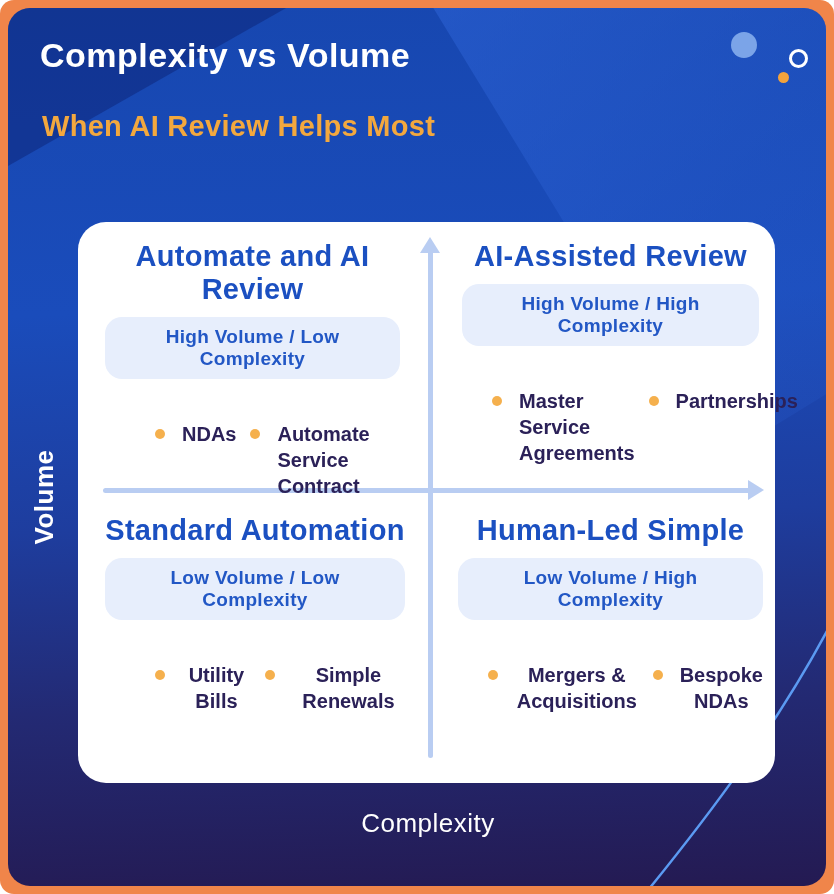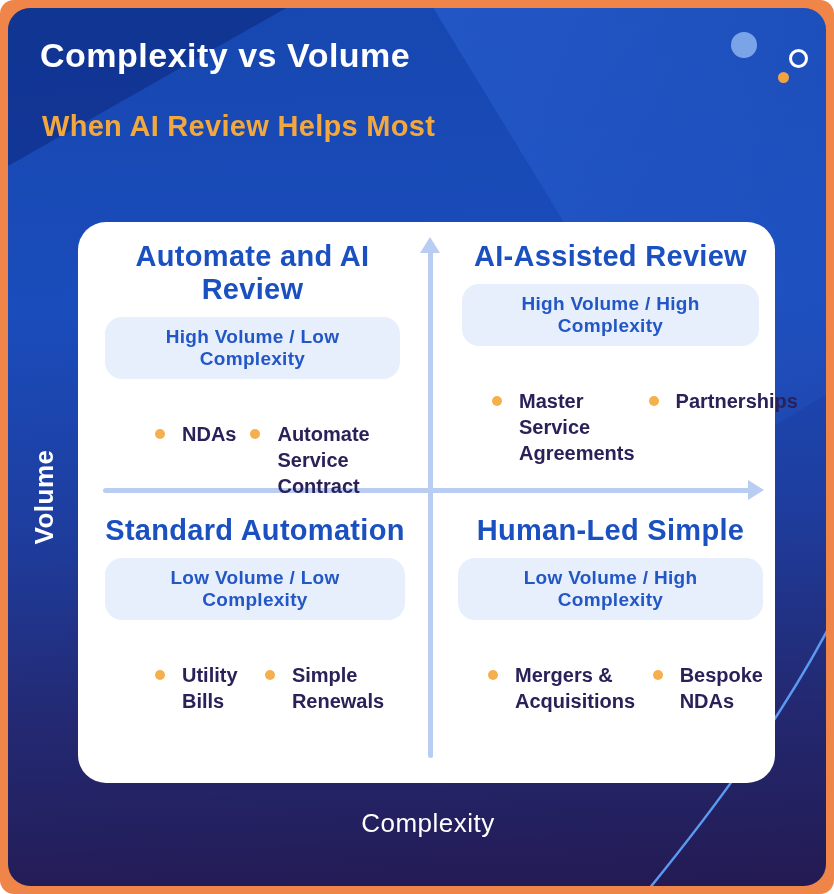--- a/index.html
+++ b/index.html
@@ -102,21 +102,21 @@
   .q-br .q-list{margin-left:30px;}
   .q-item{display:flex;align-items:flex-start;}
   .q-dot{
     flex:0 0 auto;width:10px;height:10px;border-radius:50%;
     background:#f5b04d;margin-top:8px;margin-right:17px;
   }
   .q-item-text{
     color:#2b2158;font-size:20px;font-weight:bold;line-height:26px;
   }
   .q-tl .q-item-text,.q-tr .q-item-text{max-width:190px;}
-  .q-bl .q-item-text,.q-br .q-item-text{max-width:260px;}
+  .q-bl .q-item-text,.q-br .q-item-text{max-width:260px;text-align:center;}
 </style>
 </head>
 <body>
 
 <div class="frame">
   <div class="panel">
     <div class="band-light"></div>
     <div class="band-dark"></div>
 
     <svg class="arc-svg" width="818" height="878" viewBox="0 0 818 878">

